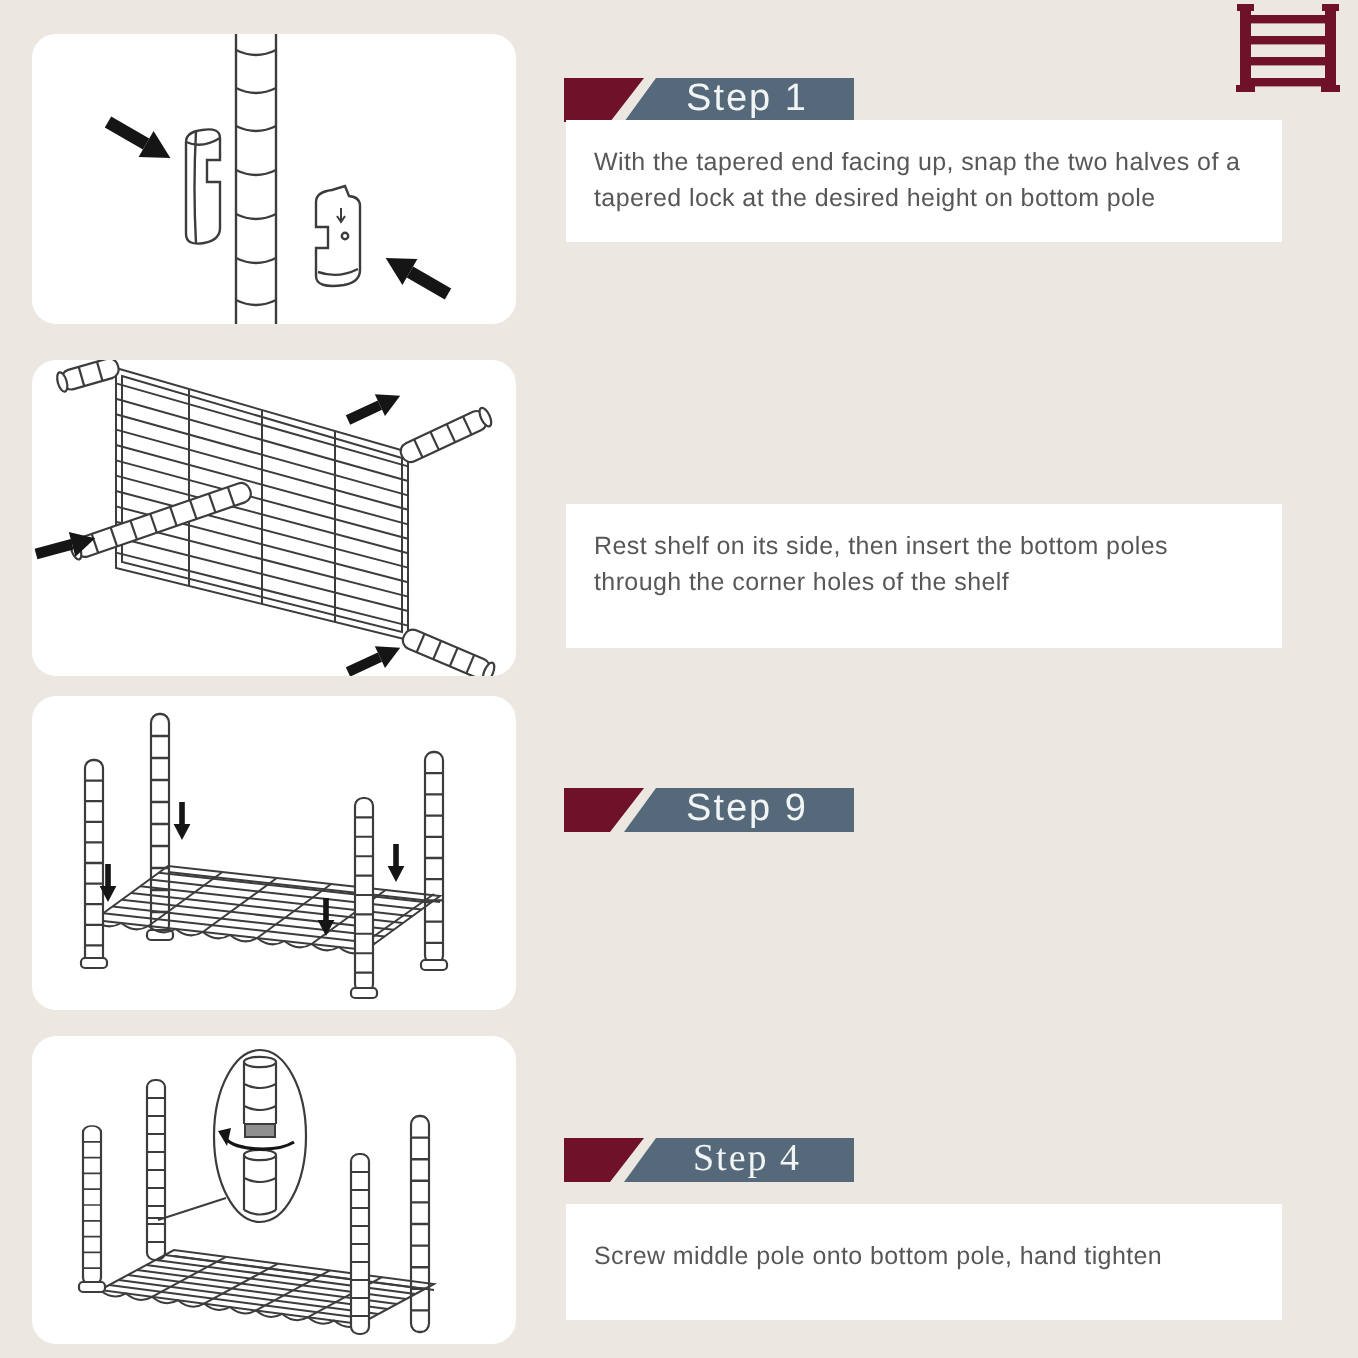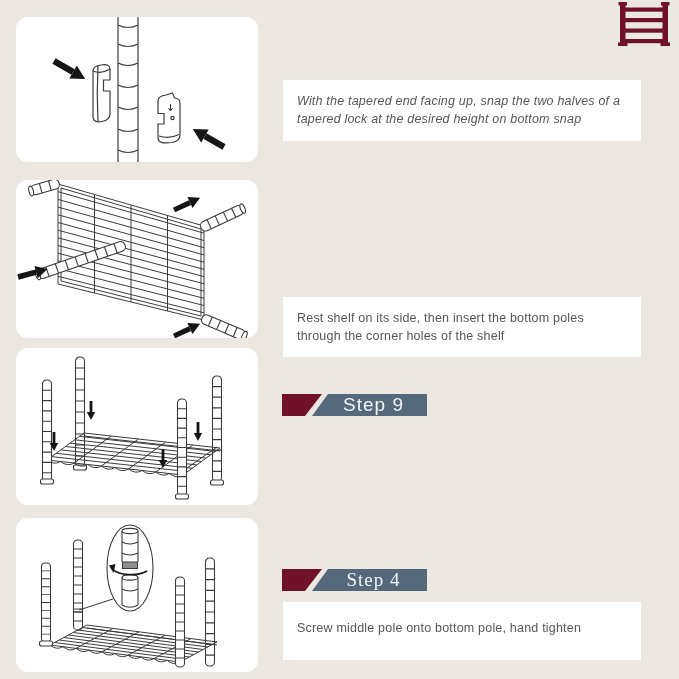--- a/index.html
+++ b/index.html
@@ -239,26 +239,31 @@
         </g>
         <g>
           <path d="M131,53 A19,7.5 0 0 1 97,51.5" fill="none" stroke="#151515" stroke-width="1.6"></path>
           <polygon points="93,47.5 99.5,46 97.5,55" fill="#151515"></polygon>
         </g>
       </g>
       <line x1="97" y1="81" x2="63" y2="92" stroke="#3C3C3C" stroke-width="1"></line>
     </svg>
   </div>
 
-  <div class="textbox" style="top:80px;height:61px;font-style:italic;">
+  <div class="banner" style="top:39px;">
+    <div class="banner-maroon"></div>
+    <div class="banner-plate"></div>
+    <div class="banner-label">Step 1</div>
+  </div>
+  <div class="textbox" style="top:60px;height:61px;">
     <div class="ln">With the tapered end facing up, snap the two halves of a</div>
-    <div class="ln">tapered lock at the desired height on bottom snap</div>
-  </div>
-
-  <div class="textbox" style="top:252px;height:60px;margin-top:45px;">
+    <div class="ln">tapered lock at the desired height on bottom pole</div>
+  </div>
+
+  <div class="textbox" style="top:252px;height:72px;">
     <div class="ln">Rest shelf on its side, then insert the bottom poles</div>
     <div class="ln">through the corner holes of the shelf</div>
   </div>
 
   <div class="banner" style="top:394px;">
     <div class="banner-maroon"></div>
     <div class="banner-plate"></div>
     <div class="banner-label">Step 9</div>
   </div>
 

